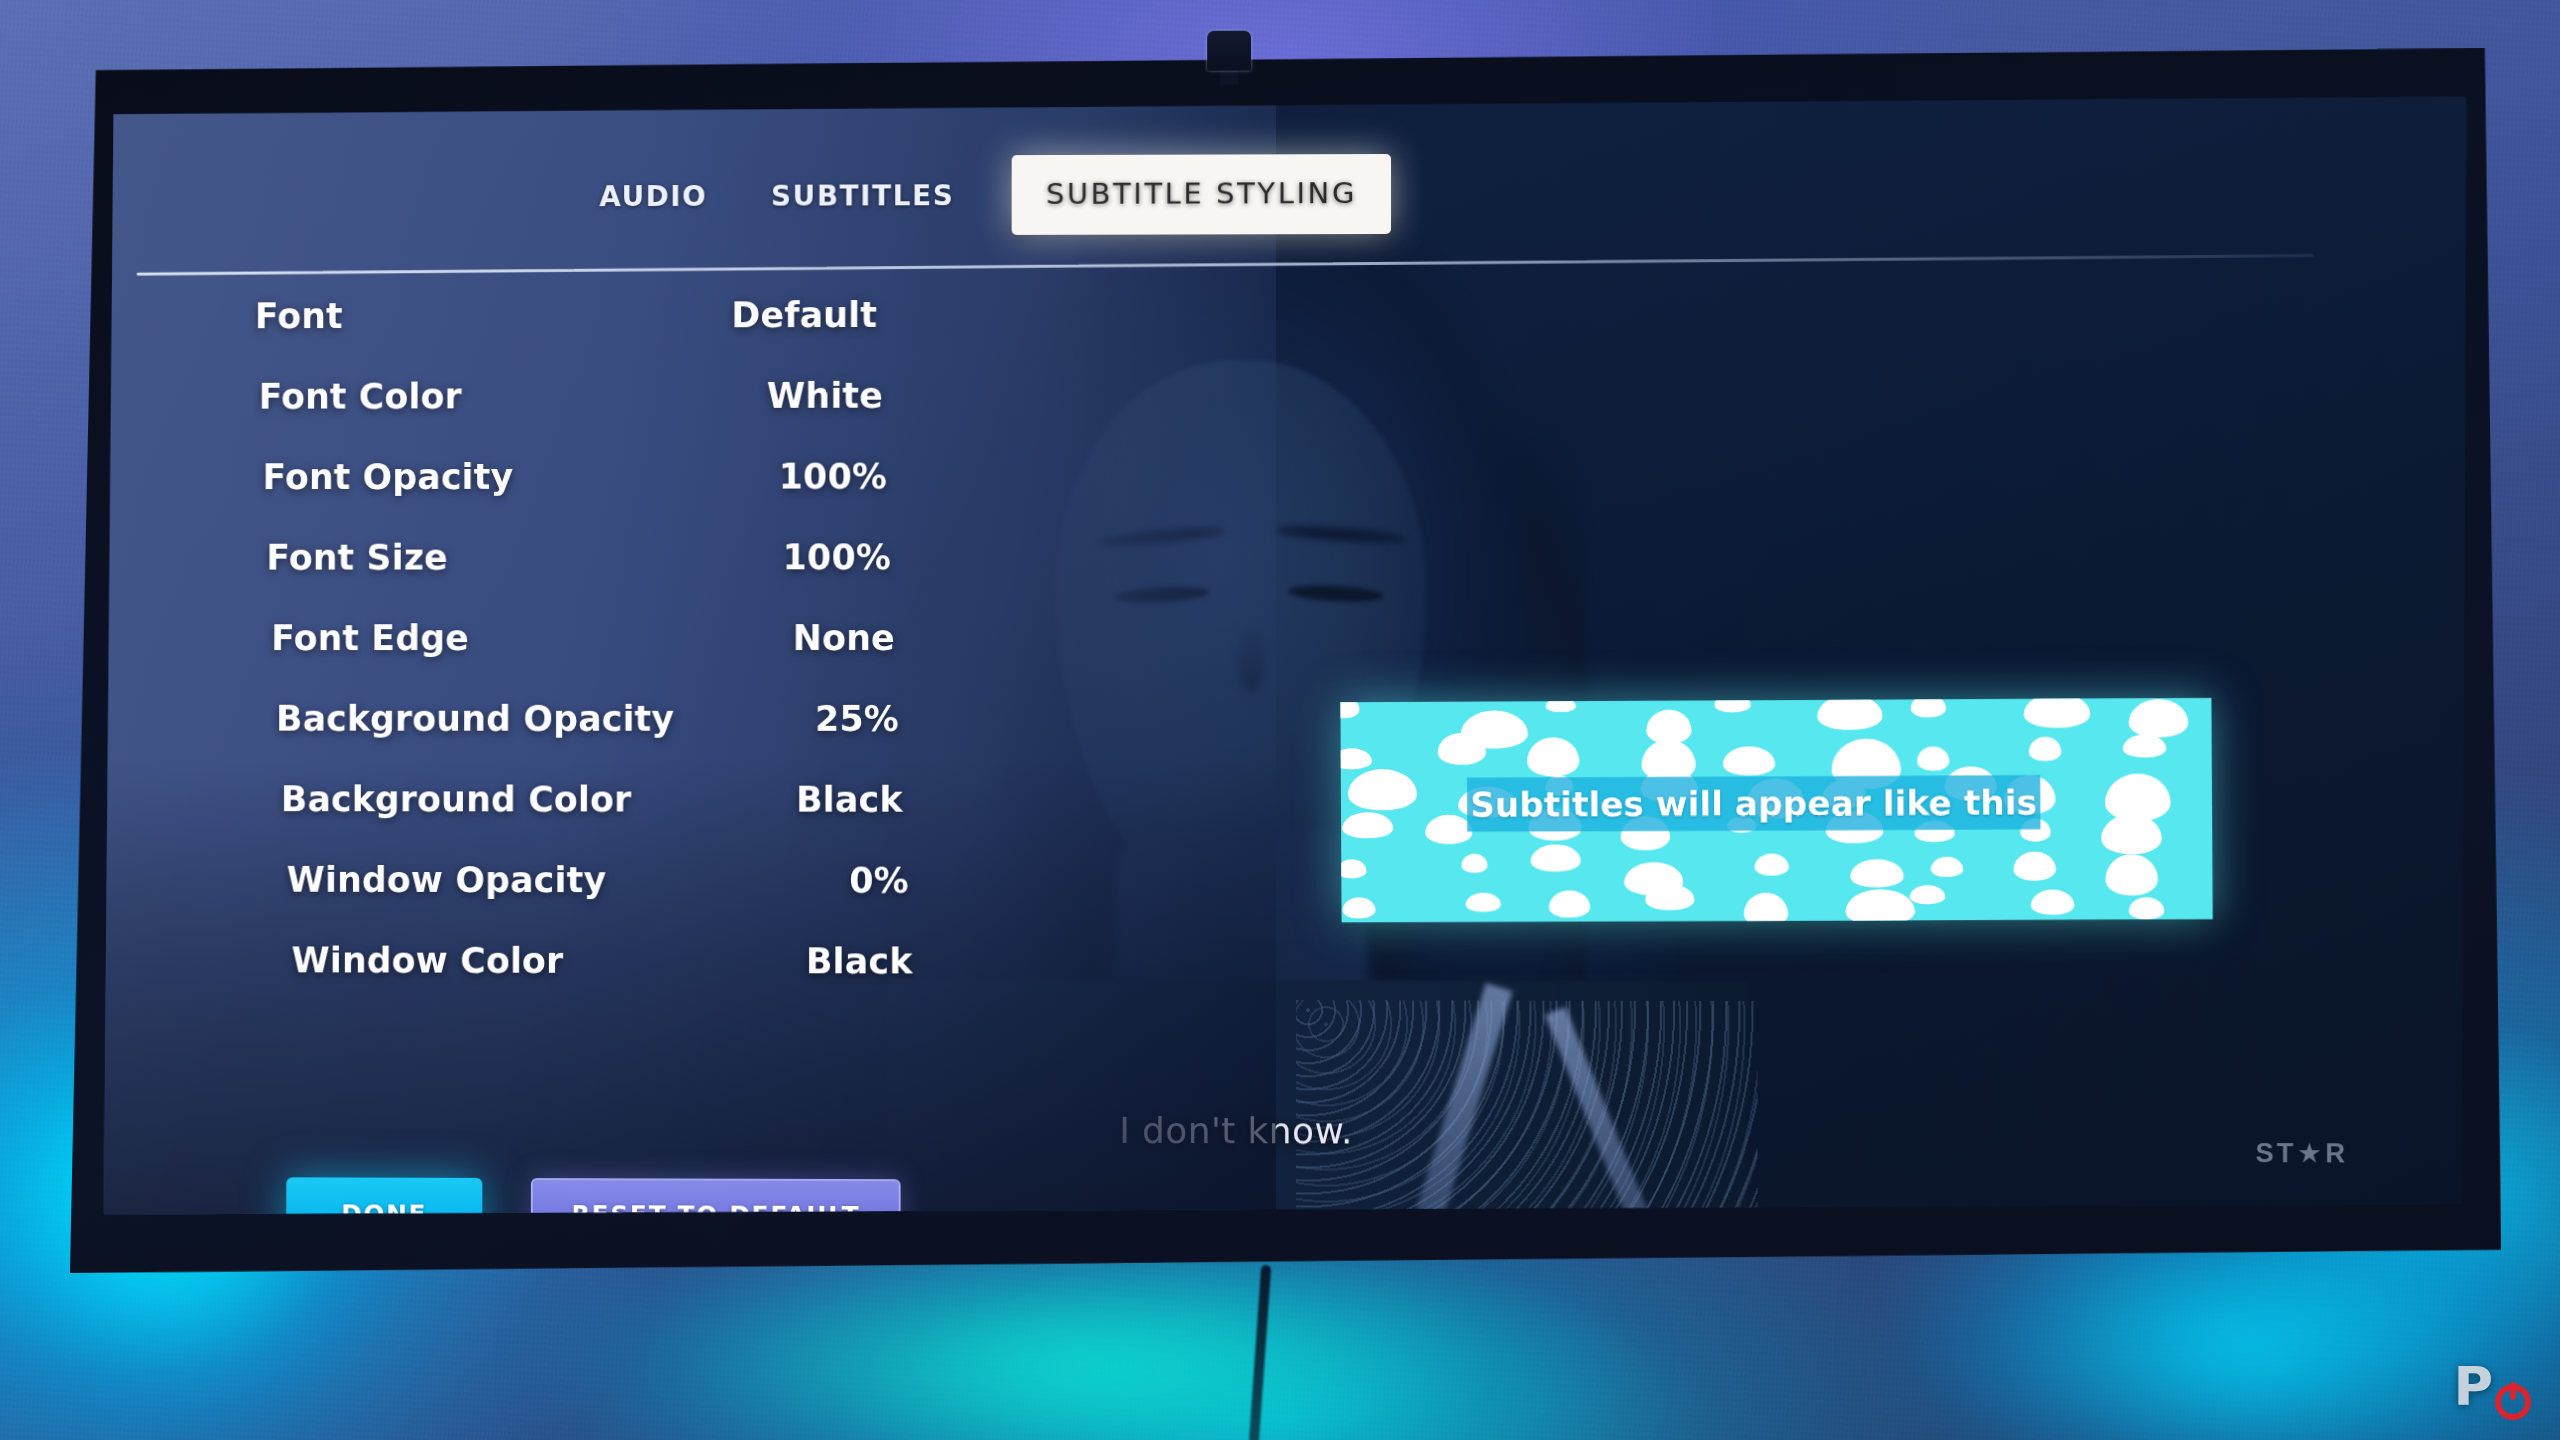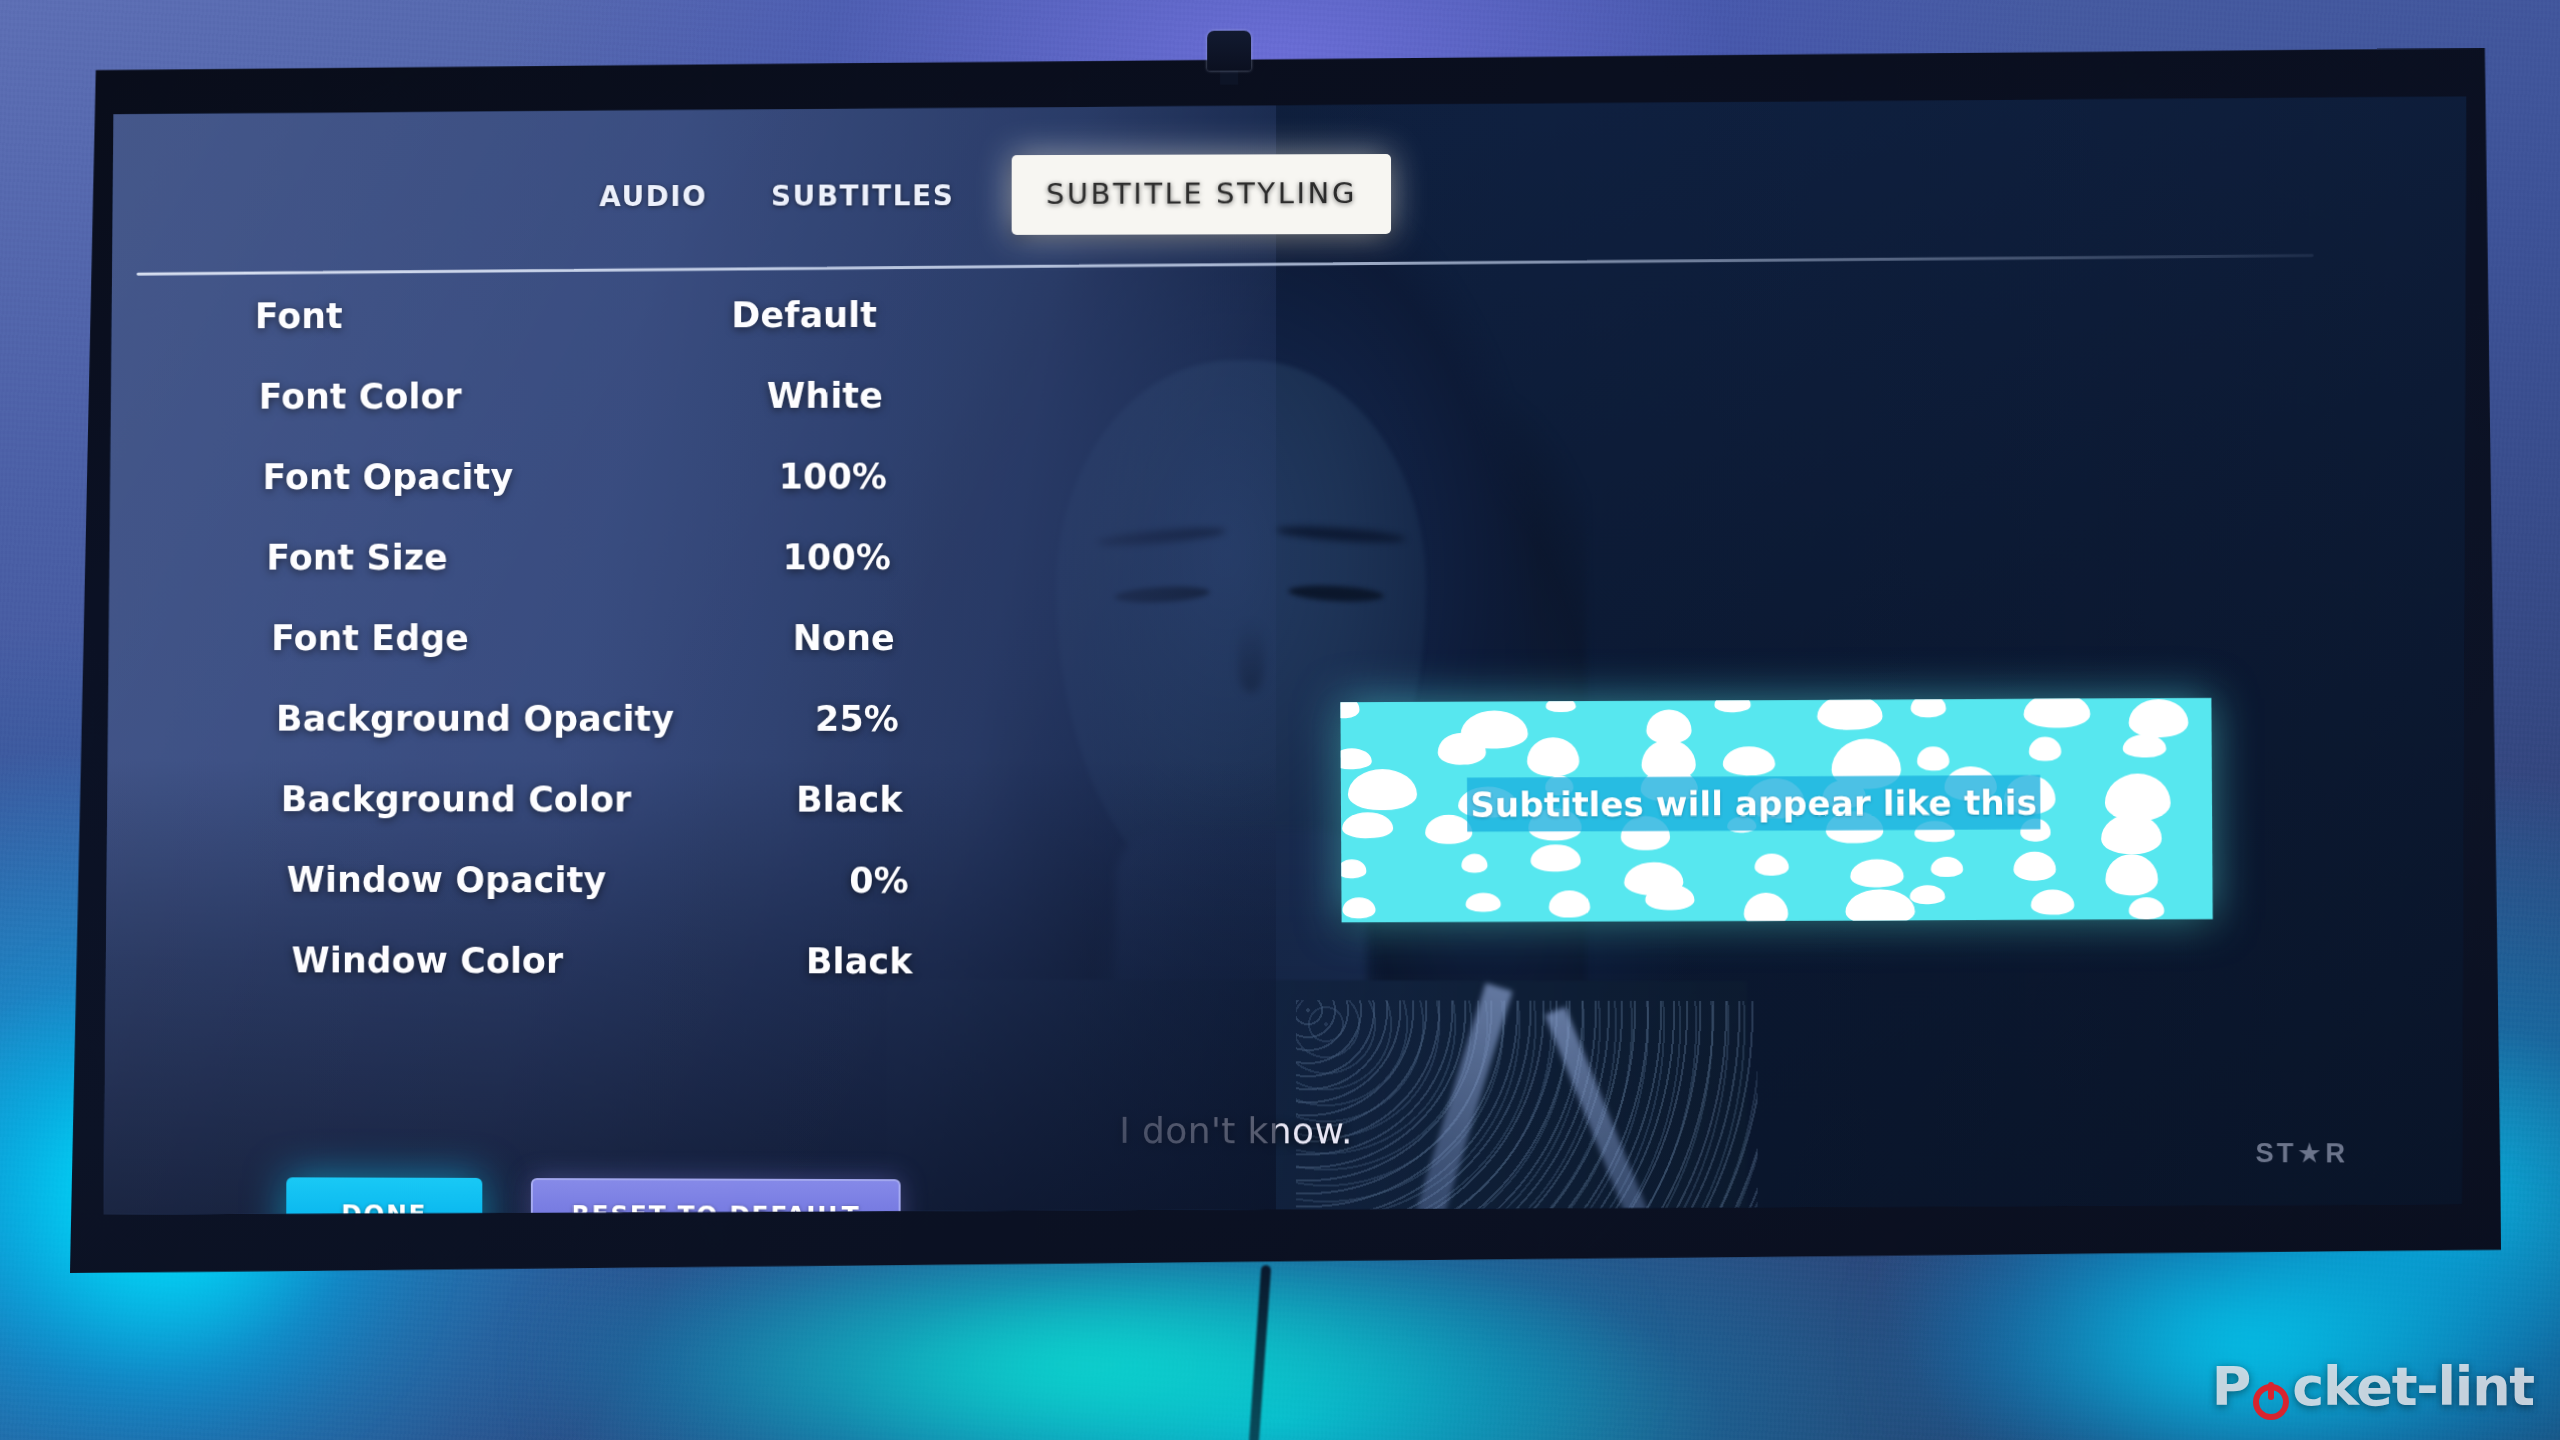--- a/index.html
+++ b/index.html
@@ -439,14 +439,13 @@
 </div>
 
 <div id="watermark">
   <span>P</span>
   <span id="wm-power">
     <svg width="40" height="40" viewBox="0 0 40 40" aria-hidden="true">
       <circle cx="20" cy="22" r="15" fill="none" stroke="#d8242e" stroke-width="6"></circle>
       <rect x="17" y="2" width="6" height="18" rx="3" fill="#d8242e"></rect>
     </svg>
   </span>
-  <span>cket-lint</span>
 </div>
 
 </body></html>

